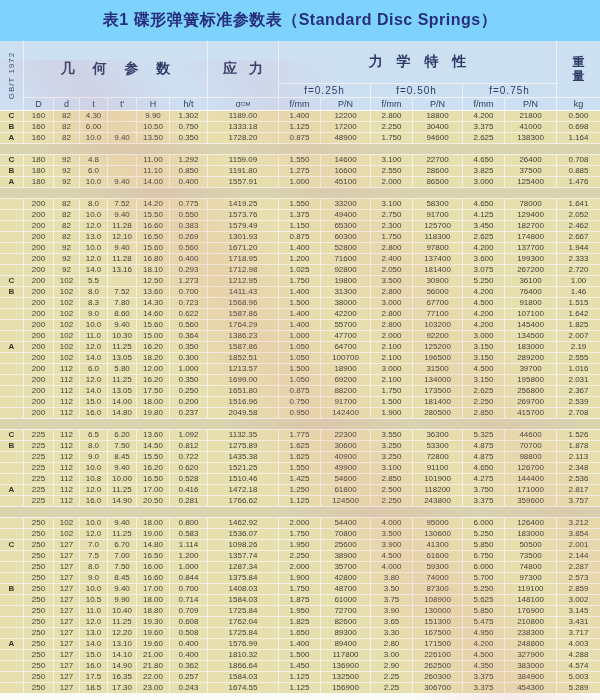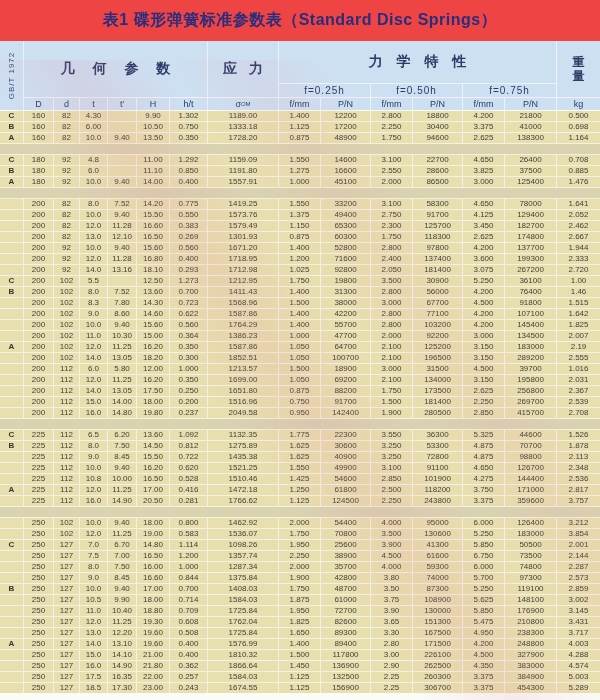--- a/index.html
+++ b/index.html
@@ -11,21 +11,21 @@
   }
   .page {
     position:relative;
     width:600px; height:700px;
     background:#fbfbf8;
     --cols:23px 29px 25px 27px 28px 32px 37px 70px 41px 49px 41px 49px 41px 51px 43px;
   }
   .title-bar {
     height:41px;
     display:flex; align-items:center; justify-content:center;
-    background:#ef4444;
+    background:#7dd3fc;
   }
   .title-bar .title {
     font-size:16px; font-weight:bold; color:#272e7d; letter-spacing:0.5px;
   }
   .table-wrap { position:absolute; top:41px; left:0; width:600px; }
 
   
   .hgrid {
     display:grid;
     grid-template-columns:var(--cols);

